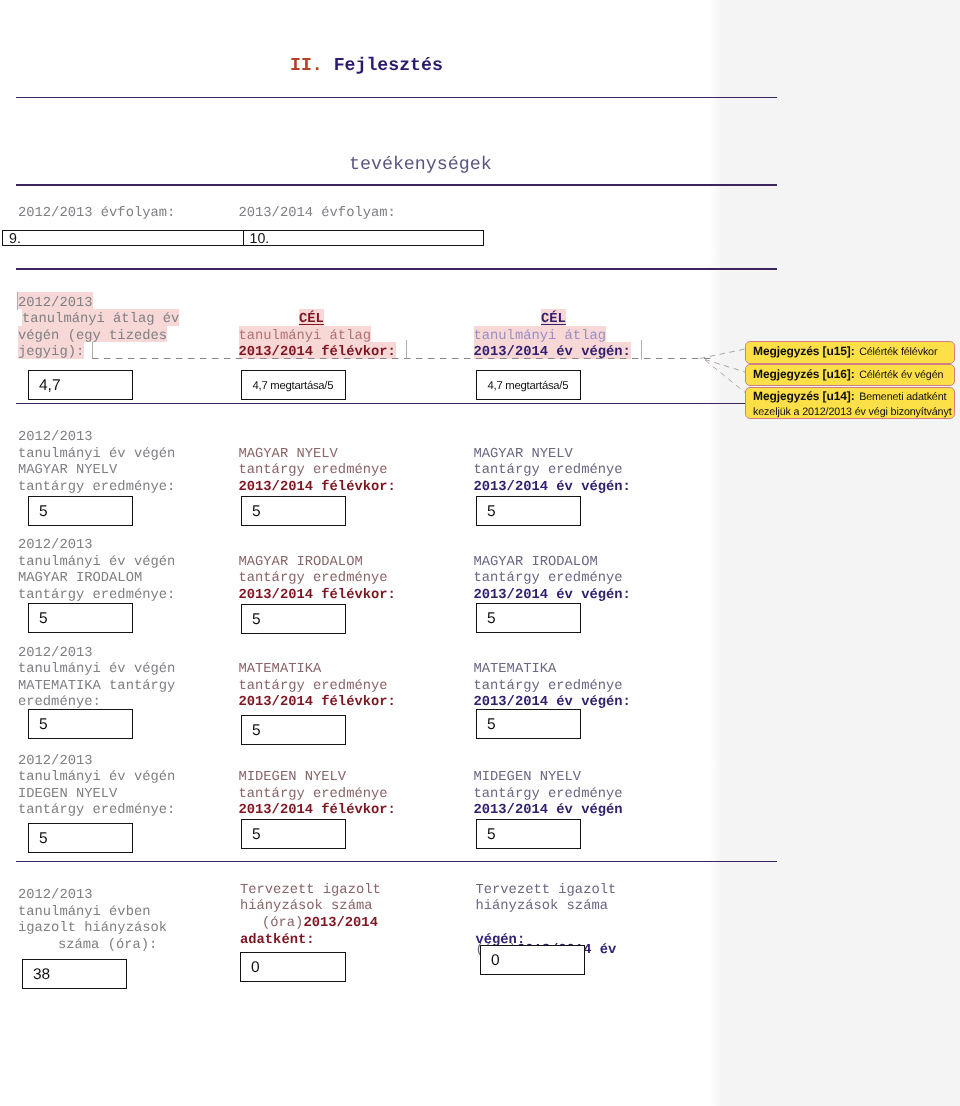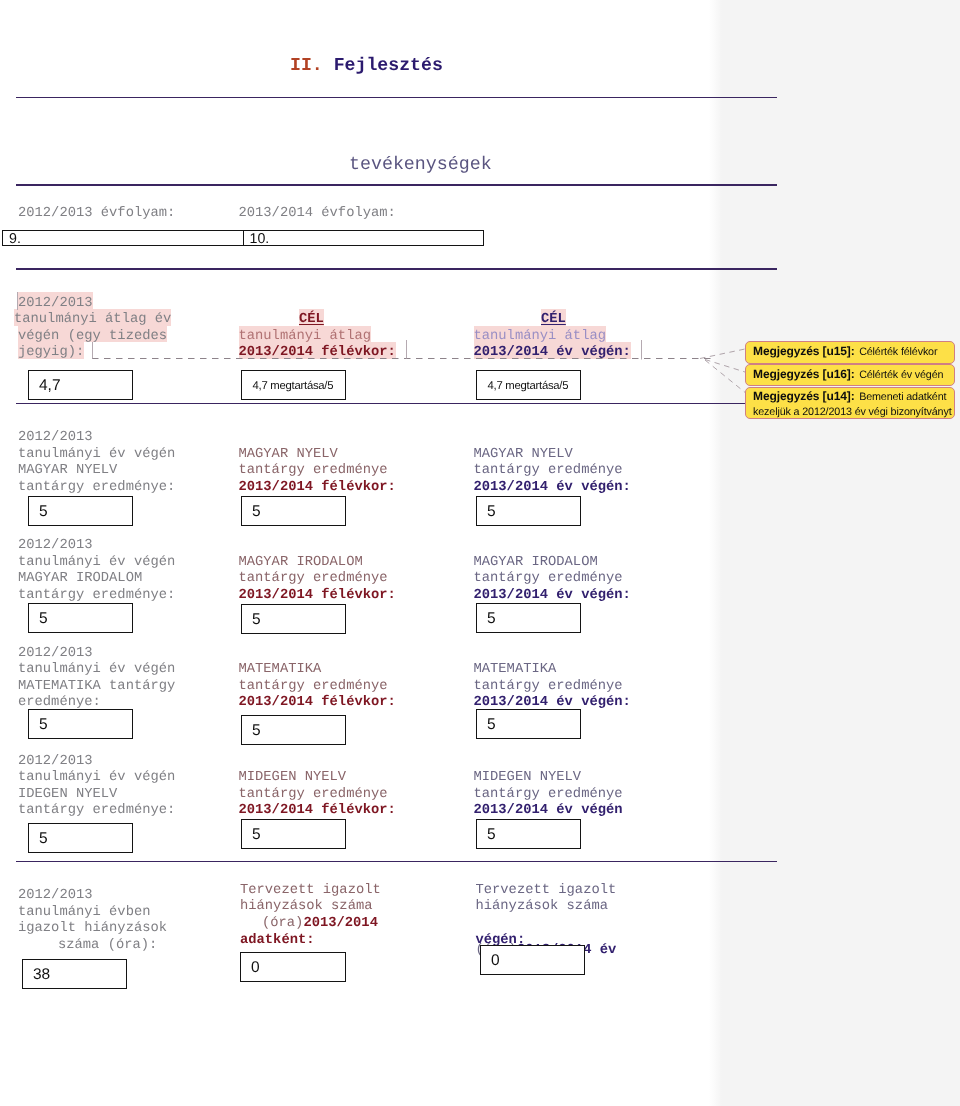--- a/index.html
+++ b/index.html
@@ -56,21 +56,21 @@
 <div class="t gray" style="left:18px;top:206px;">2012/2013 évfolyam:</div>
 <div class="t gray" style="left:238.5px;top:206px;">2013/2014 évfolyam:</div>
 <div class="box thin" style="left:2px;top:230px;width:241.5px;height:16px;">
       <span style="left:6px;">9.</span>
     </div>
 <div class="box thin" style="left:242.5px;top:230px;width:241.5px;height:16px;">
       <span style="left:6px;">10.</span>
     </div>
 <div class="rule" style="top:268.4px;"></div>
 <div class="t gray hl" style="left:18px;top:295.5px;">2012/2013</div>
-<div class="t gray hl" style="left:14px;top:312.1px;">tanulmányi átlag év</div>
+<div class="t gray hl" style="left:22px;top:312.1px;">tanulmányi átlag év</div>
 <div class="t gray hl" style="left:18px;top:328.7px;">végén (egy tizedes</div>
 <div class="t gray hl" style="left:18px;top:345.3px;">jegyig):</div>
 <div class="t b-red u hl" style="left:299px;top:312.1px;">CÉL</div>
 <div class="t red hl" style="left:238.5px;top:328.7px;">tanulmányi átlag</div>
 <div class="t b-red hl" style="left:238.5px;top:345.3px;">2013/2014 félévkor:</div>
 <div class="t b-purple u hl" style="left:541px;top:312.1px;">CÉL</div>
 <div class="t purple hl" style="left:473.5px;top:328.7px;">tanulmányi átlag</div>
 <div class="t b-purple hl" style="left:473.5px;top:345.3px;">2013/2014 év végén:</div>
 <div class="box" style="left:28px;top:370px;width:105px;height:30px;">
       <span>4,7</span>

